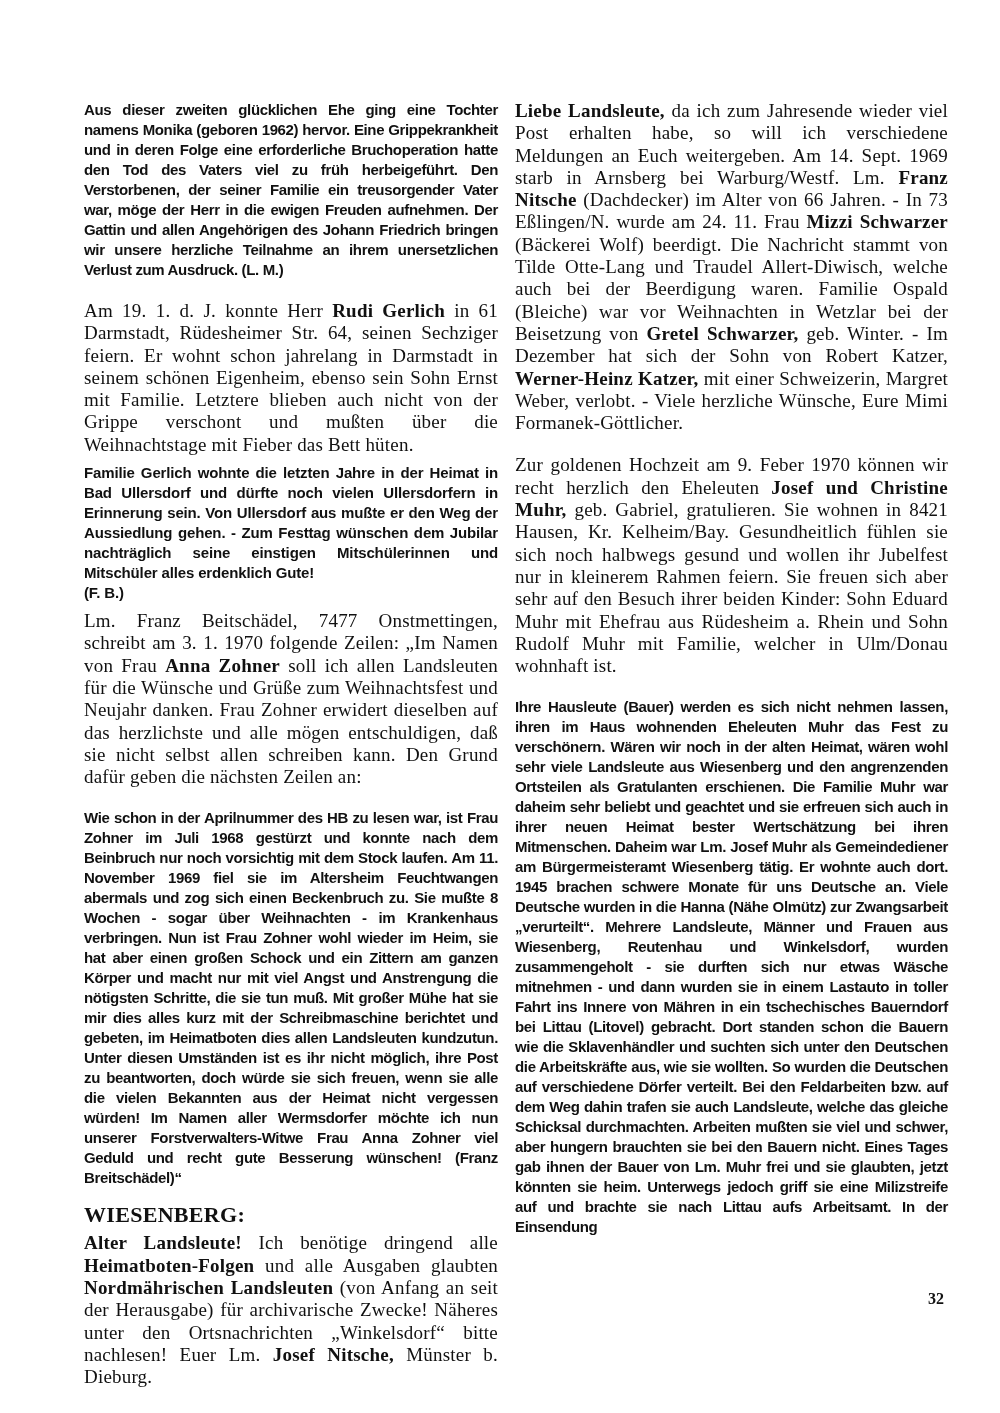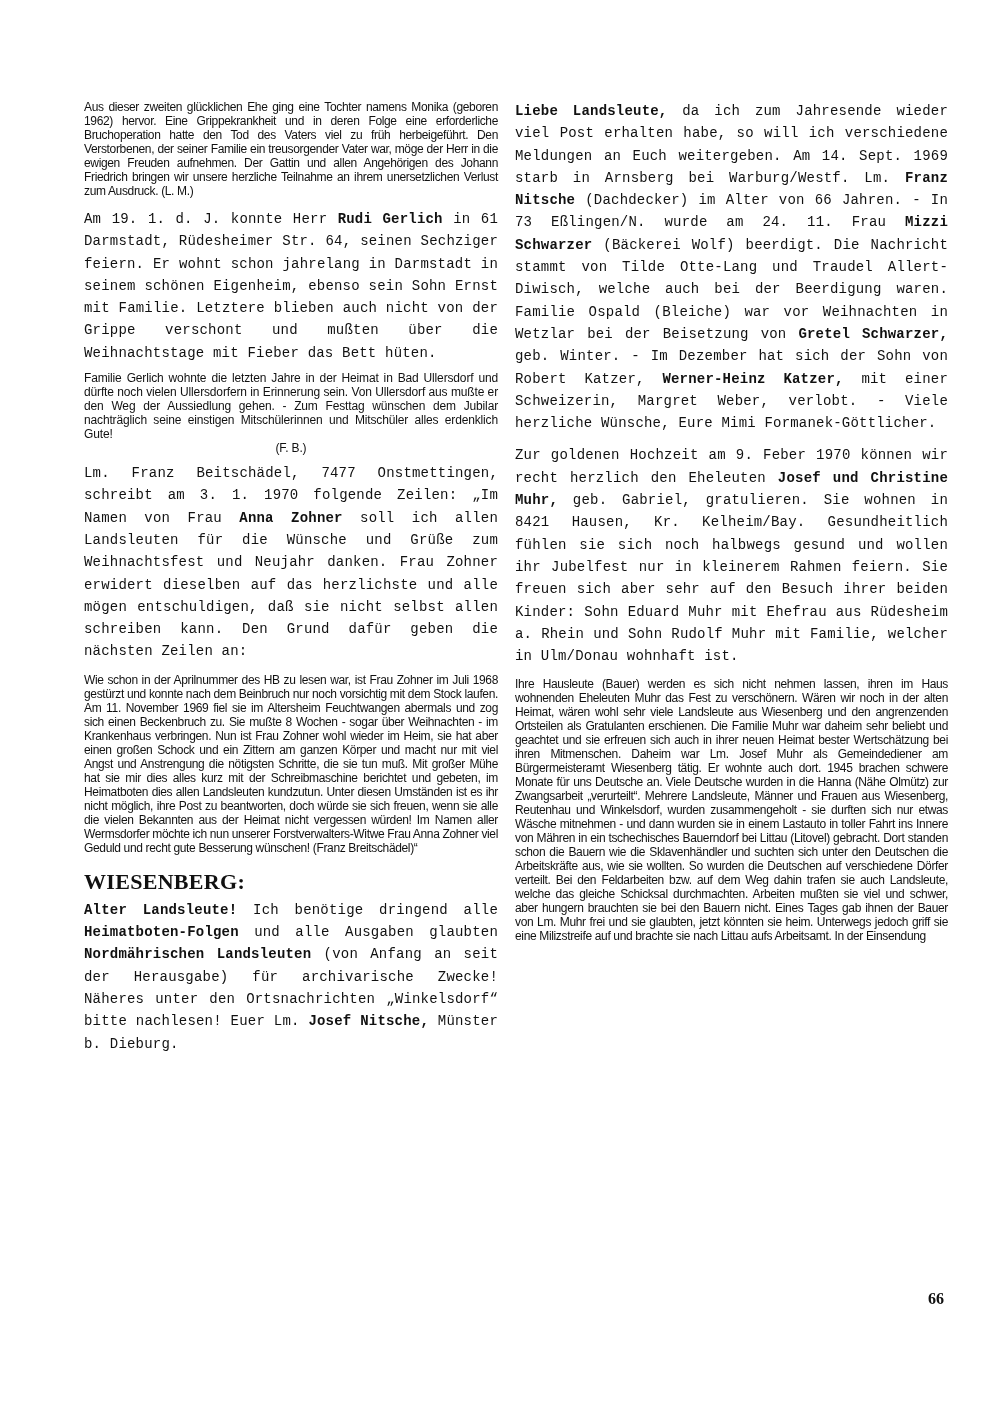--- a/index.html
+++ b/index.html
@@ -1,26 +1,26 @@
 <!DOCTYPE html>
 <html><head>
 <meta charset="utf-8">
 <style>
   html, body { margin: 0; padding: 0; background: #ffffff; }
   body { width: 1000px; height: 1413px; position: relative; overflow: hidden; color: #111; }
   .col { position: absolute; top: 100px; }
   #col-left { left: 84px; width: 414px; }
   #col-right { left: 515px; width: 433px; }
   .p { margin: 0; text-align: justify; }
-  .small { font-family: "Liberation Sans Narrow", "Liberation Sans", sans-serif; font-size: 12px; line-height: 14px; font-weight: normal; letter-spacing: -0.15px; transform-origin: left top; }
-  .large { font-family: Liberation Mono, monospace; font-size: 14px; line-height: 22.3px; letter-spacing: 0.2px; }
+  .small { font-family: "Liberation Sans Narrow", "Liberation Sans", sans-serif; font-size: 15px; line-height: 20px; font-weight: bold; letter-spacing: -0.15px; transform-origin: left top; }
+  .large { font-family: Liberation Serif, serif; font-size: 19px; line-height: 22.3px; letter-spacing: 0.2px; }
   .large b { font-weight: bold; }
   .gap-s { margin-top: 7px; }
-  .gap-m { margin-top: 10px; }
-  .right { text-align: center; }
+  .gap-m { margin-top: 20px; }
+  .right { text-align: left; }
   .heading { font-family: "Liberation Serif", serif; font-weight: bold; font-size: 22px; margin: 14px 0 4px 0; letter-spacing: 0.3px; }
   #page-number { position: absolute; left: 928px; top: 1290px; font-family: "Liberation Serif", serif; font-weight: bold; font-size: 16px; }
   .tight { letter-spacing: -0.35px; }
 </style>
 </head>
 <body>
 
 <div id="col-left" class="col">
   <p class="p small tight">Aus dieser zweiten glücklichen Ehe ging eine Tochter namens Monika (geboren 1962) hervor. Eine Grippekrankheit und in deren Folge eine erforderliche Bruchoperation hatte den Tod des Vaters viel zu früh herbeigeführt. Den Verstorbenen, der seiner Familie ein treusorgender Vater war, möge der Herr in die ewigen Freuden aufnehmen. Der Gattin und allen Angehörigen des Johann Friedrich bringen wir unsere herzliche Teilnahme an ihrem unersetzlichen Verlust zum Ausdruck. (L. M.)</p>
 
@@ -40,13 +40,13 @@
 
 <div id="col-right" class="col">
   <p class="p large"><b>Liebe Landsleute,</b><span> da ich zum Jahresende wieder viel Post erhalten habe, so will ich verschiedene Meldungen an Euch weitergeben. Am 14. Sept. 1969 starb in Arnsberg bei Warburg/Westf. Lm. </span><b>Franz Nitsche</b><span> (Dachdecker) im Alter von 66 Jahren. - In 73 Eßlingen/N. wurde am 24. 11. Frau </span><b>Mizzi Schwarzer</b><span> (Bäckerei Wolf) beerdigt. Die Nachricht stammt von Tilde Otte-Lang und Traudel Allert-Diwisch, welche auch bei der Beerdigung waren. Familie Ospald (Bleiche) war vor Weihnachten in Wetzlar bei der Beisetzung von </span><b>Gretel Schwarzer,</b><span> geb. Winter. - Im Dezember hat sich der Sohn von Robert Katzer, </span><b>Werner-Heinz Katzer,</b><span> mit einer Schweizerin, Margret Weber, verlobt. - Viele herzliche Wünsche, Eure Mimi Formanek-Göttlicher.</span></p>
 
 
   <p class="p large gap-m"><span>Zur goldenen Hochzeit am 9. Feber 1970 können wir recht herzlich den Eheleuten </span><b>Josef und Christine Muhr,</b><span> geb. Gabriel, gratulieren. Sie wohnen in 8421 Hausen, Kr. Kelheim/Bay. Gesundheitlich fühlen sie sich noch halbwegs gesund und wollen ihr Jubelfest nur in kleinerem Rahmen feiern. Sie freuen sich aber sehr auf den Besuch ihrer beiden Kinder: Sohn Eduard Muhr mit Ehefrau aus Rüdesheim a. Rhein und Sohn Rudolf Muhr mit Familie, welcher in Ulm/Donau wohnhaft ist.</span></p>
 
   <p class="p small gap-m tight">Ihre Hausleute (Bauer) werden es sich nicht nehmen lassen, ihren im Haus wohnenden Eheleuten Muhr das Fest zu verschönern. Wären wir noch in der alten Heimat, wären wohl sehr viele Landsleute aus Wiesenberg und den angrenzenden Ortsteilen als Gratulanten erschienen. Die Familie Muhr war daheim sehr beliebt und geachtet und sie erfreuen sich auch in ihrer neuen Heimat bester Wertschätzung bei ihren Mitmenschen. Daheim war Lm. Josef Muhr als Gemeindediener am Bürgermeisteramt Wiesenberg tätig. Er wohnte auch dort. 1945 brachen schwere Monate für uns Deutsche an. Viele Deutsche wurden in die Hanna (Nähe Olmütz) zur Zwangsarbeit „verurteilt“. Mehrere Landsleute, Männer und Frauen aus Wiesenberg, Reutenhau und Winkelsdorf, wurden zusammengeholt - sie durften sich nur etwas Wäsche mitnehmen - und dann wurden sie in einem Lastauto in toller Fahrt ins Innere von Mähren in ein tschechisches Bauerndorf bei Littau (Litovel) gebracht. Dort standen schon die Bauern wie die Sklavenhändler und suchten sich unter den Deutschen die Arbeitskräfte aus, wie sie wollten. So wurden die Deutschen auf verschiedene Dörfer verteilt. Bei den Feldarbeiten bzw. auf dem Weg dahin trafen sie auch Landsleute, welche das gleiche Schicksal durchmachten. Arbeiten mußten sie viel und schwer, aber hungern brauchten sie bei den Bauern nicht. Eines Tages gab ihnen der Bauer von Lm. Muhr frei und sie glaubten, jetzt könnten sie heim. Unterwegs jedoch griff sie eine Milizstreife auf und brachte sie nach Littau aufs Arbeitsamt. In der Einsendung</p>
 </div>
 
-<div id="page-number">66</div>
+<div id="page-number">32</div>
 
 </body></html>

